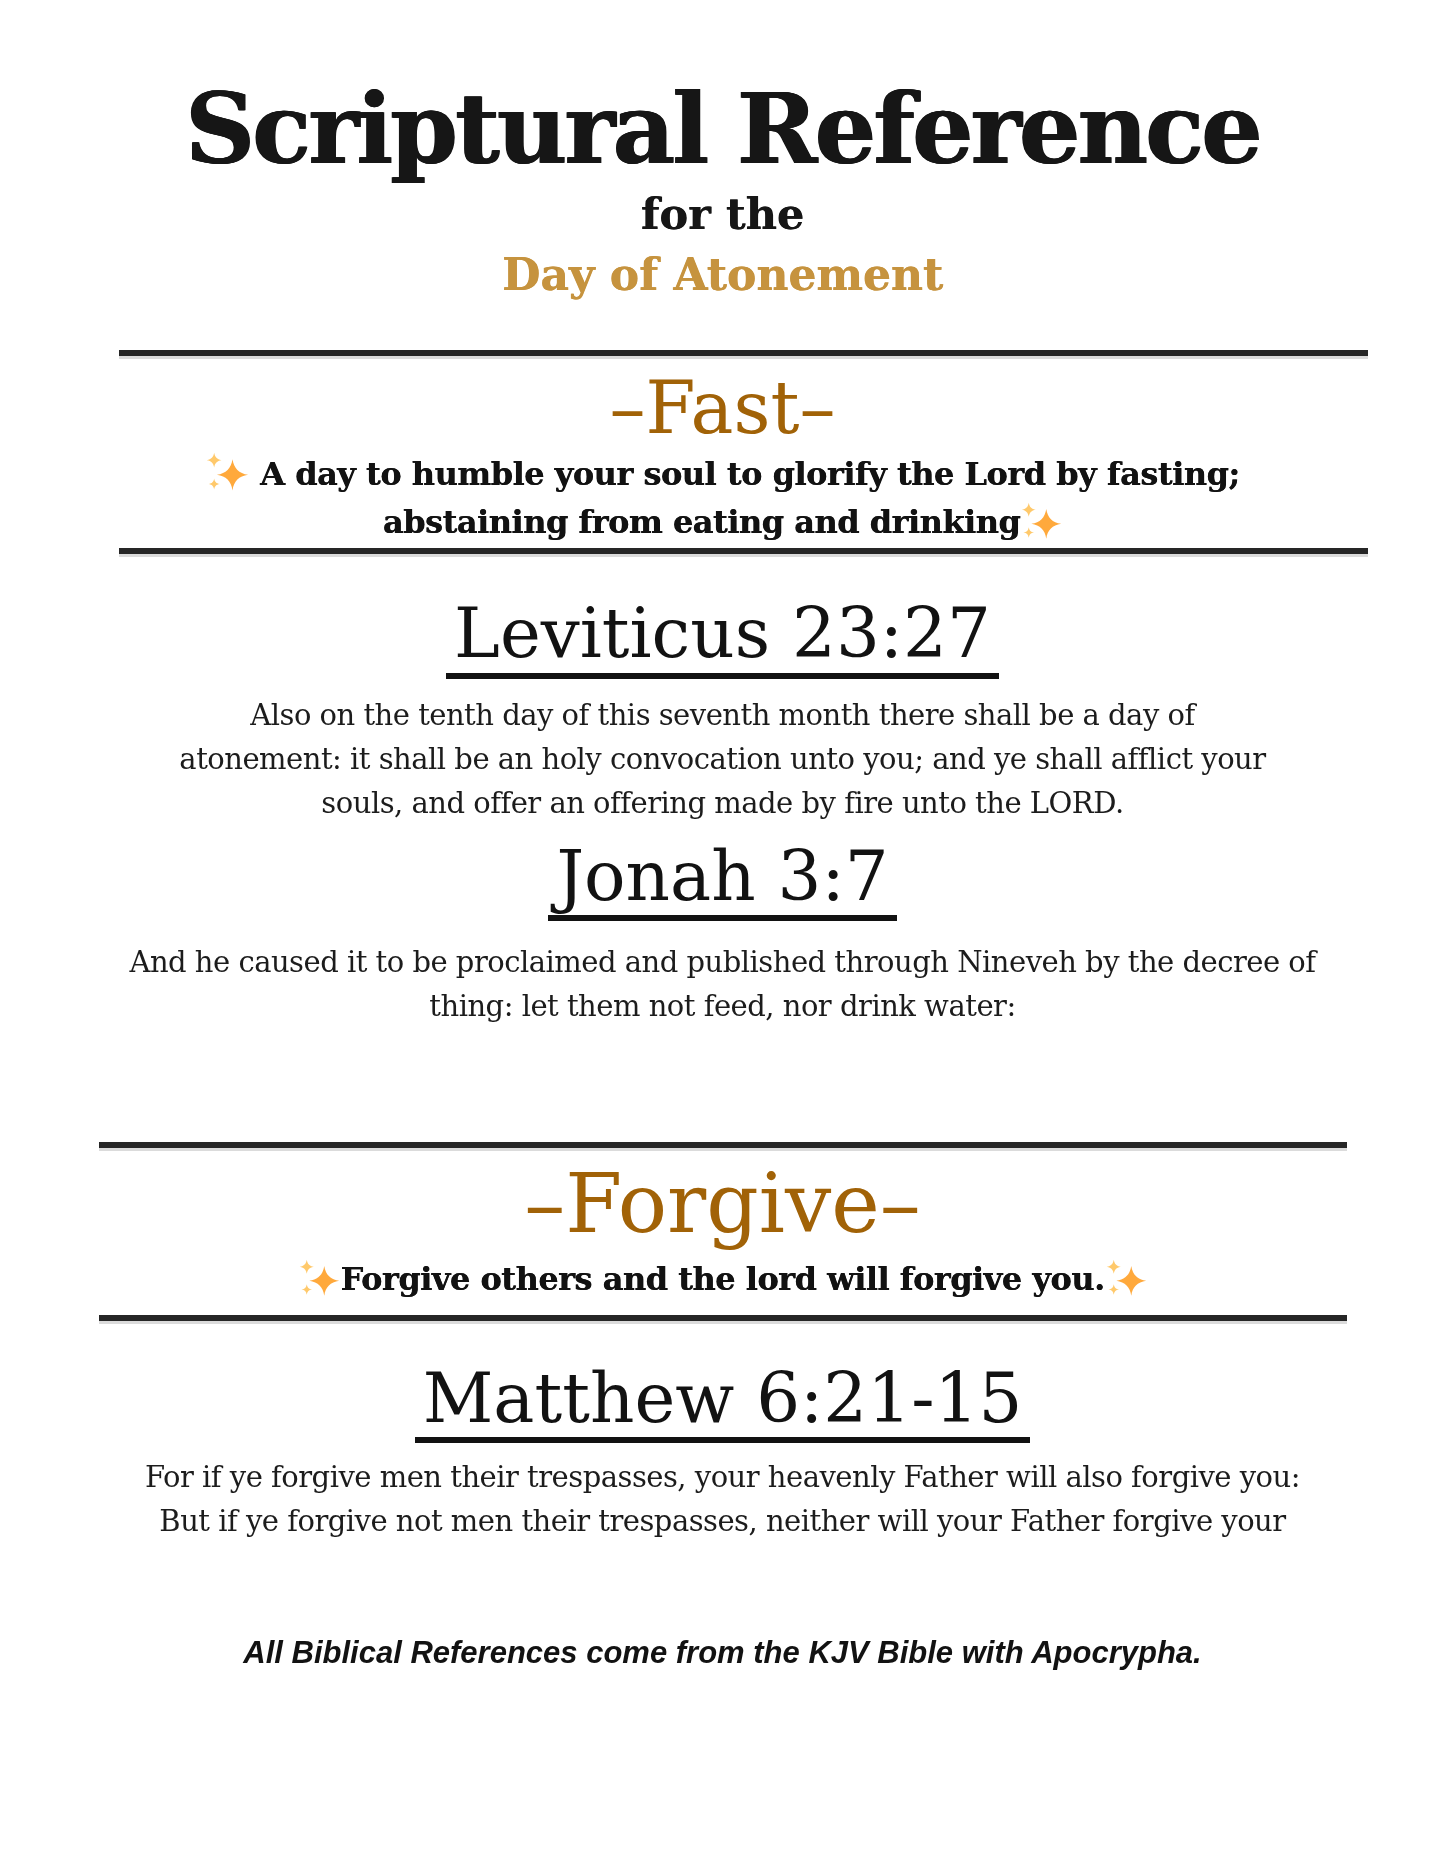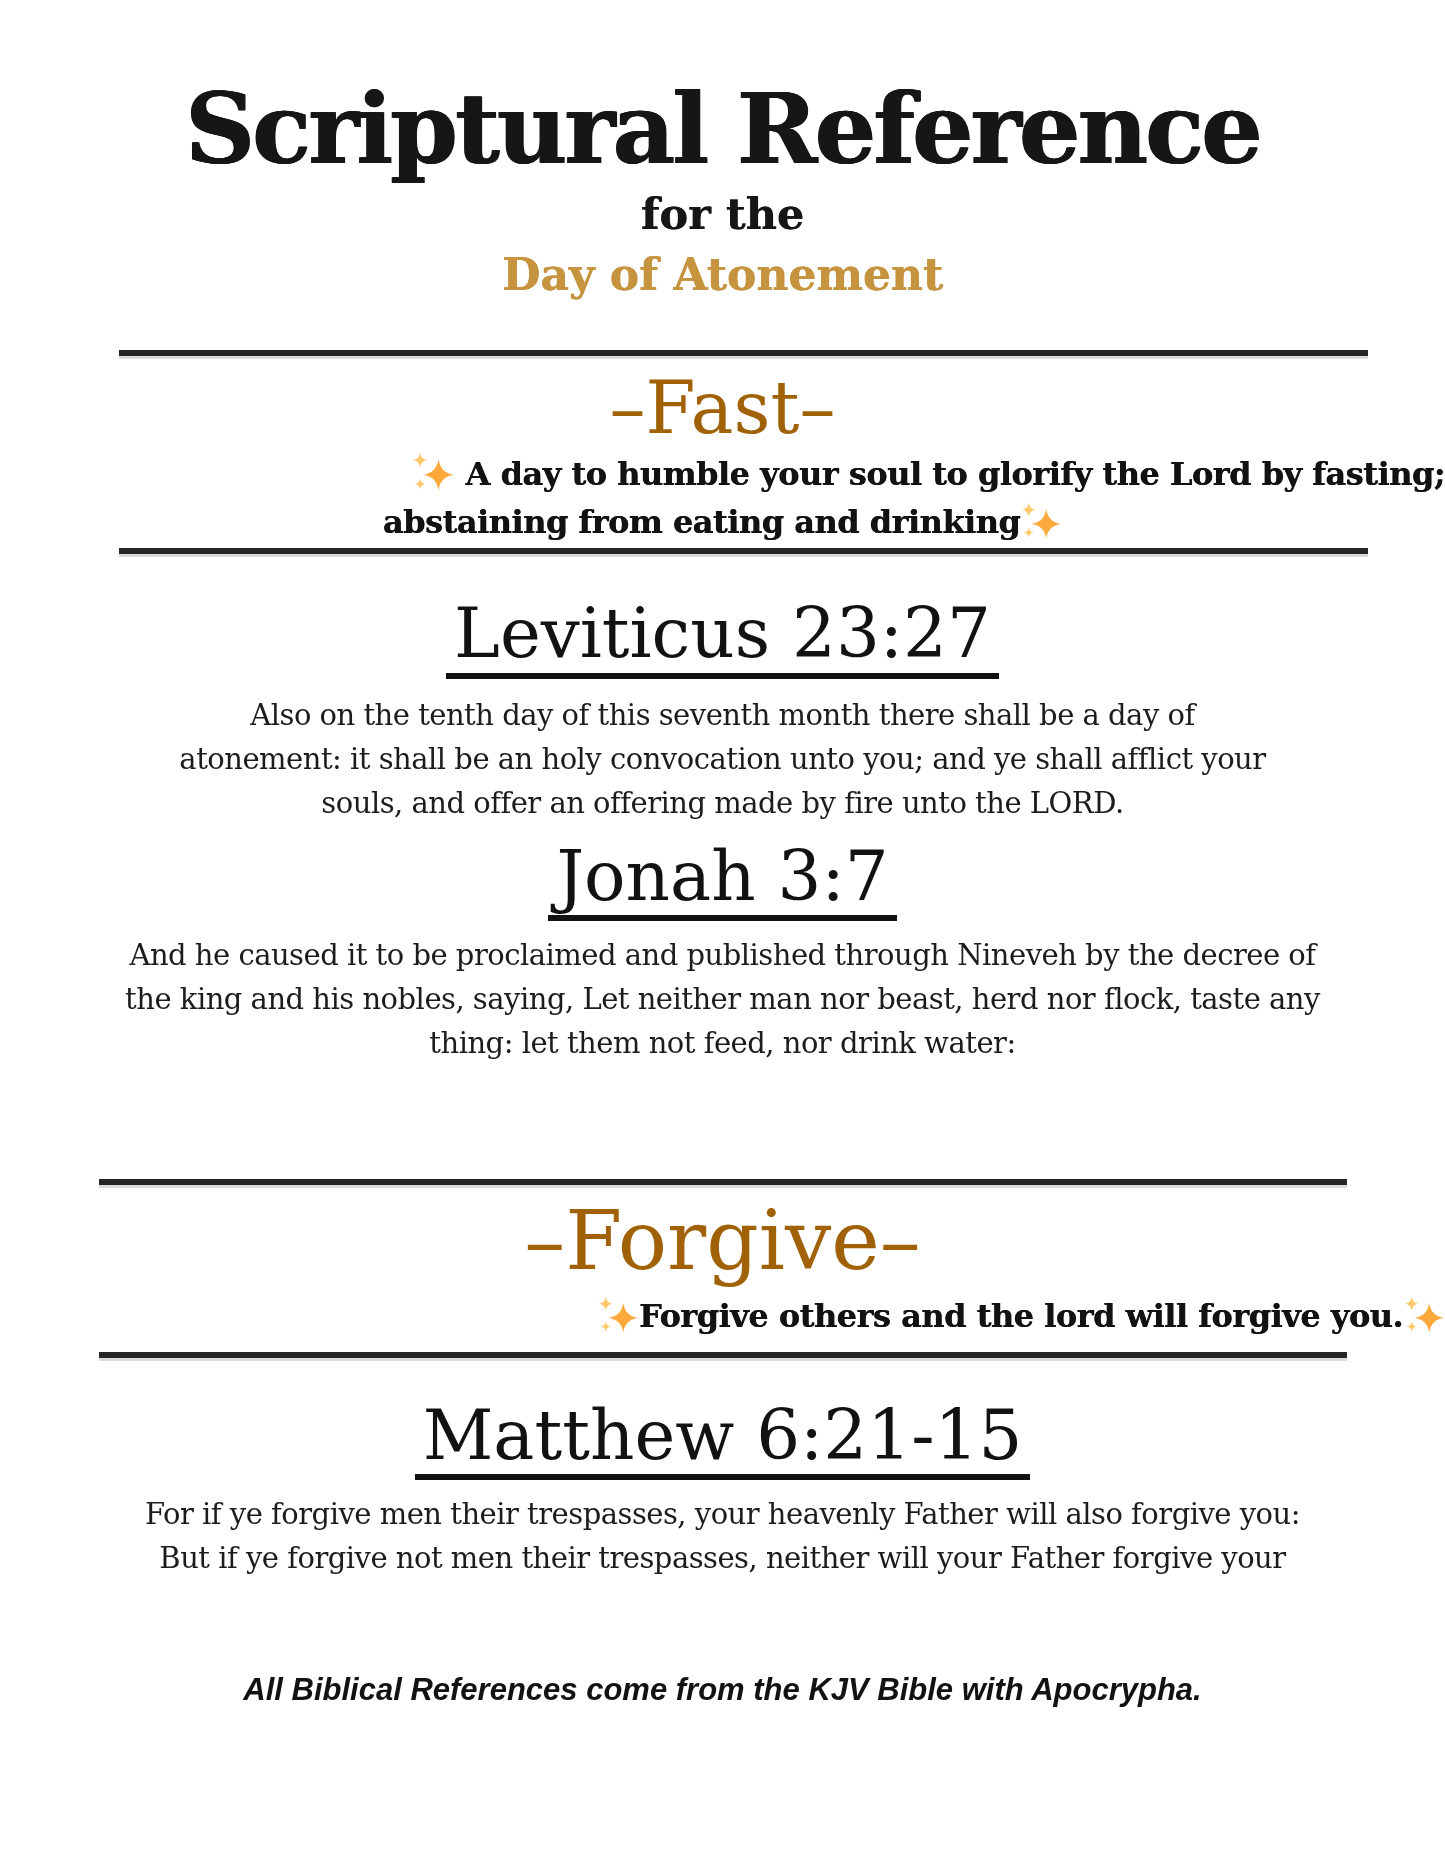--- a/index.html
+++ b/index.html
@@ -68,39 +68,39 @@
   
   .tagline {
     text-align: center;
     font-size: 32px;
     font-weight: bold;
     letter-spacing: -0.5px;
     line-height: 48px;
     color: #121212;
     text-shadow: 0.4px 0 0 currentColor;
   }
-  .tagline.first { margin-top: 6px; text-align: right; }
+  .tagline.first { margin-top: 6px; }
   .sparkle-svg { vertical-align: -10px; }
 
   
   .passage-ref {
     width: fit-content;
     margin: 0 auto;
     font-size: 69px;
     line-height: 1.08;
     padding: 0 8px 2px 8px;
     border-bottom: 6px solid #121212;
     color: #121212;
   }
   .passage-ref.lev  { margin-top: 42px; }
   .passage-ref.jon  { margin-top: 14px; }
   .passage-ref.mat  { margin-top: 40px; }
 
   .passage-body { margin-top: 14px; }
-  .passage-body.jon-body { margin-top: 12px; }
+  .passage-body.jon-body { margin-top: 19px; }
   .passage-body.mat-body { margin-top: 12px; }
   .passage-line {
     text-align: center;
     font-size: 29px;
     letter-spacing: -0.5px;
     line-height: 44px;
     color: #1c1c1c;
   }
 
   
@@ -146,21 +146,20 @@
 <div class="passage-ref lev">Leviticus 23:27</div>
 <div class="passage-body">
   <div class="passage-line">Also on the tenth day of this seventh month there shall be a day of</div>
   <div class="passage-line">atonement: it shall be an holy convocation unto you; and ye shall afflict your</div>
   <div class="passage-line">souls, and offer an offering made by fire unto the LORD.</div>
 </div>
 
 <div class="passage-ref jon">Jonah 3:7</div>
 <div class="passage-body jon-body">
   <div class="passage-line">And he caused it to be proclaimed and published through Nineveh by the decree of</div>
-  <div class="passage-line">the king and his nobles, saying, Let neither man nor beast, herd nor flock, taste any</div>
   <div class="passage-line">thing: let them not feed, nor drink water:</div>
 </div>
 
 <div class="rule b r3"></div>
 
 <div class="section-heading forgive">–Forgive–</div>
 
 <div class="tagline first">
   <svg class="sparkle-svg" width="42" height="42" viewBox="0 0 48 48">
     <path d="M30 9 C31.5 19 37 24.5 47 26 C37 27.5 31.5 33 30 43 C28.5 33 23 27.5 13 26 C23 24.5 28.5 19 30 9 Z" fill="#FFA93C"></path>

